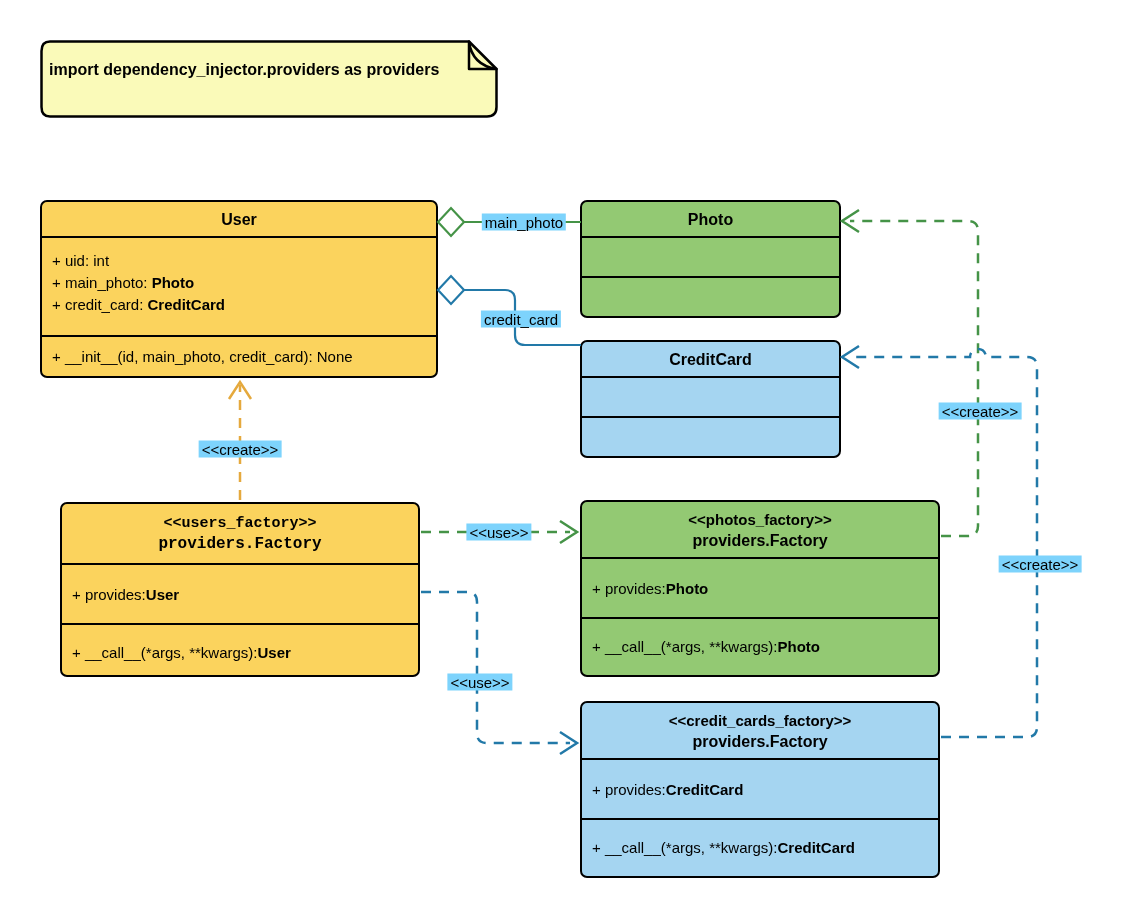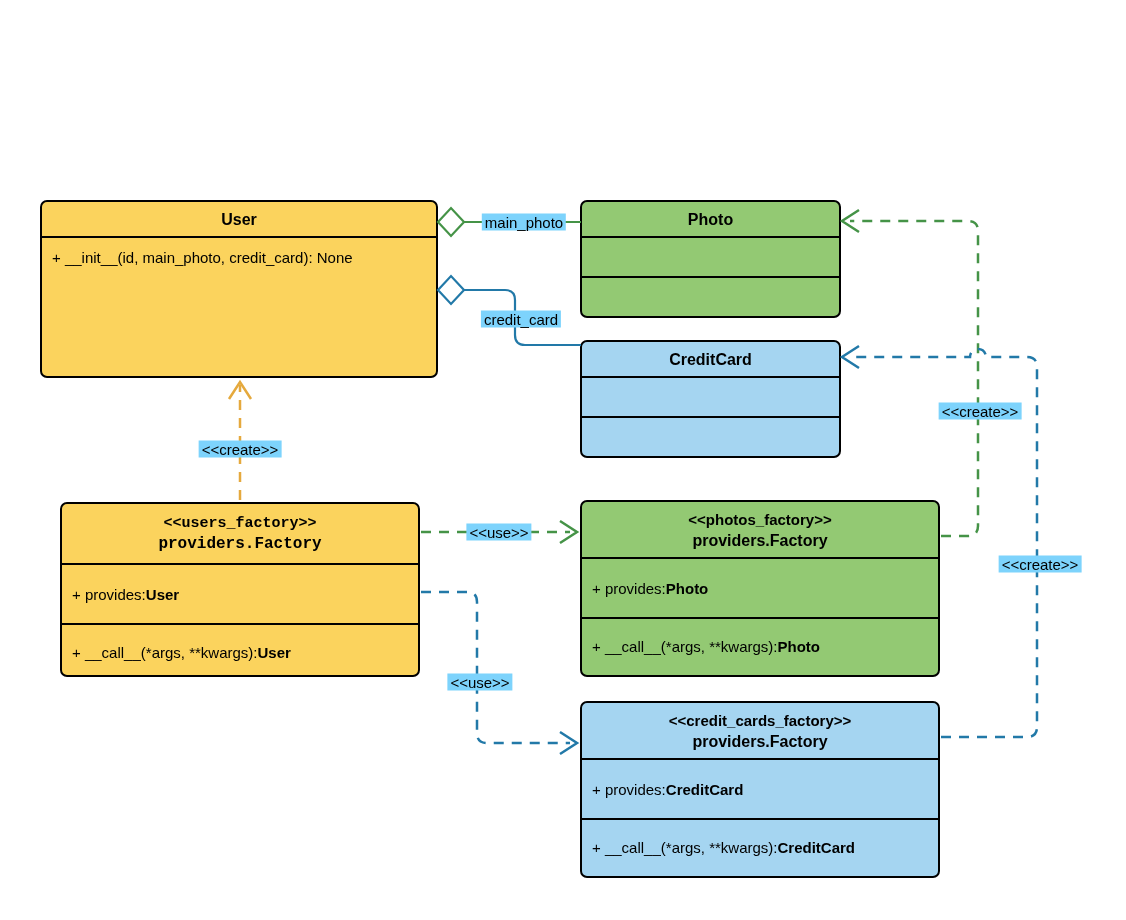--- a/index.html
+++ b/index.html
@@ -42,23 +42,35 @@
   .head-blue{stroke:var(--lblue);stroke-width:2.5;fill:none;}
   .diamond-green{fill:#fff;stroke:var(--lgreen);stroke-width:2.2;}
   .diamond-blue{fill:#fff;stroke:var(--lblue);stroke-width:2.2;}
   .note-shape{fill:var(--note);stroke:var(--ink);stroke-width:2.5;stroke-linejoin:round;}
 </style>
 </head>
 <body>
 
 <div class="canvas">
 
+  <div class="note">
+    <svg width="458" height="78" viewBox="0 0 458 78">
+      <path class="note-shape" d="M 10 1.5 H 429 L 456.5 29 V 67 Q 456.5 76.5 447 76.5 H 10 Q 1.5 76.5 1.5 67 V 11 Q 1.5 1.5 10 1.5 Z"></path>
+      <path class="note-shape" d="M 429 1.5 Q 432 25 456.5 29 L 429 29 Z"></path>
+    </svg>
+    <div class="note-text">import dependency_injector.providers as providers</div>
+  </div>
 
   <div class="uml-box fill-yellow" style="left:40px;top:200px;width:398px;height:178px;">
     <div class="sec title" style="height:34px;">User</div>
+    <div class="sec rows" style="height:99px;">
+      <div class="row"><span>+ uid: int</span><span class="rb"></span></div>
+      <div class="row"><span>+ main_photo: </span><span class="rb">Photo</span></div>
+      <div class="row"><span>+ credit_card: </span><span class="rb">CreditCard</span></div>
+    </div>
     <div class="sec center-row" style="height:40px;text-align:right;">
       <span>+ __init__(id, main_photo, credit_card): None</span>
         <span class="rb"></span>
     </div>
   </div>
 
   <div class="uml-box fill-green" style="left:580px;top:200px;width:261px;height:118px;">
     <div class="sec title" style="height:34px;">Photo</div>
     <div class="sec" style="height:40px;"></div>
     <div class="sec" style="height:39px;"></div>

